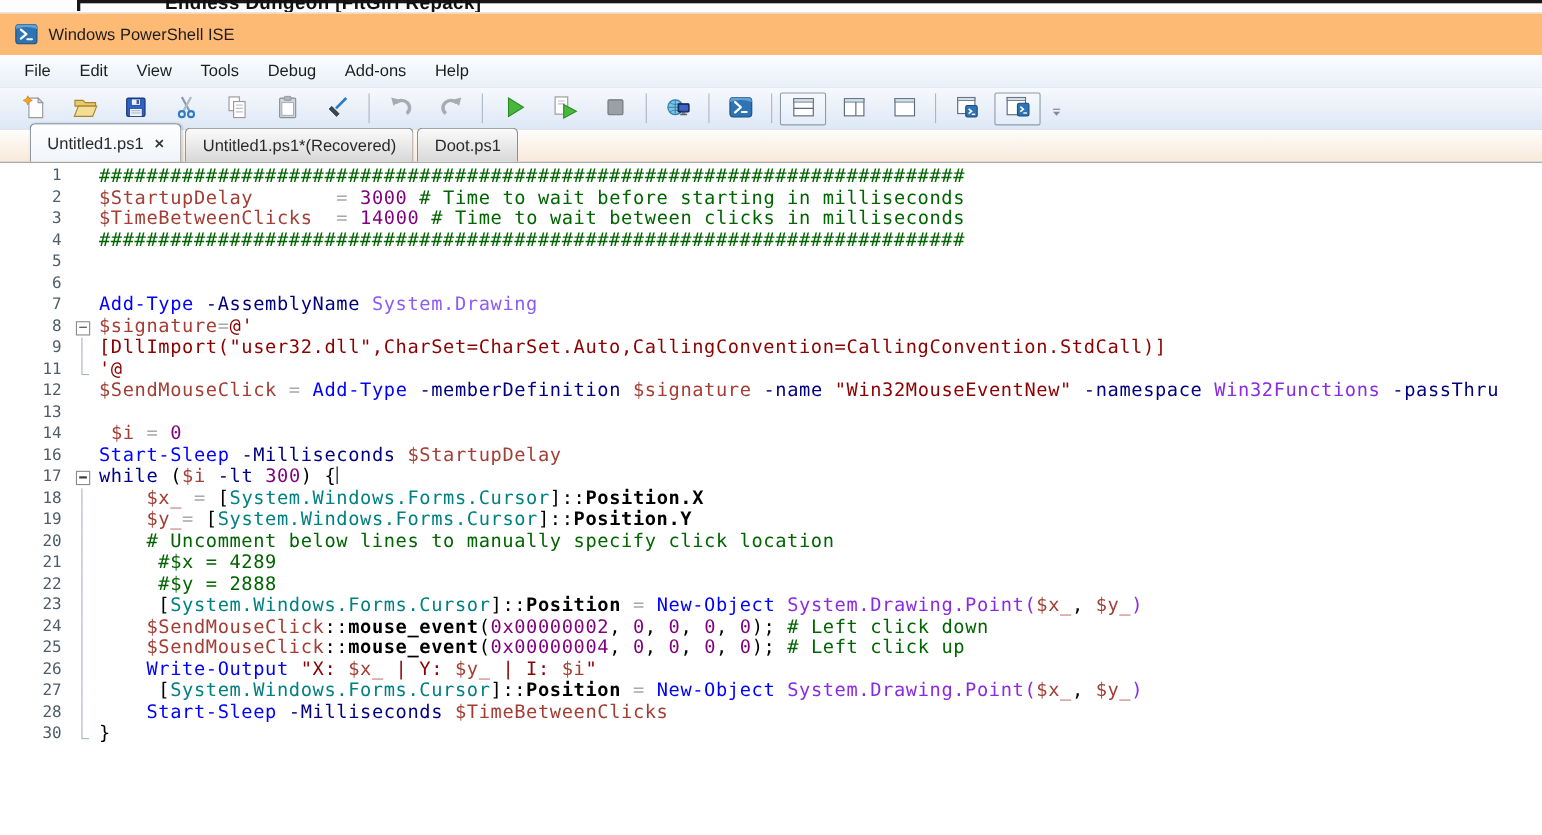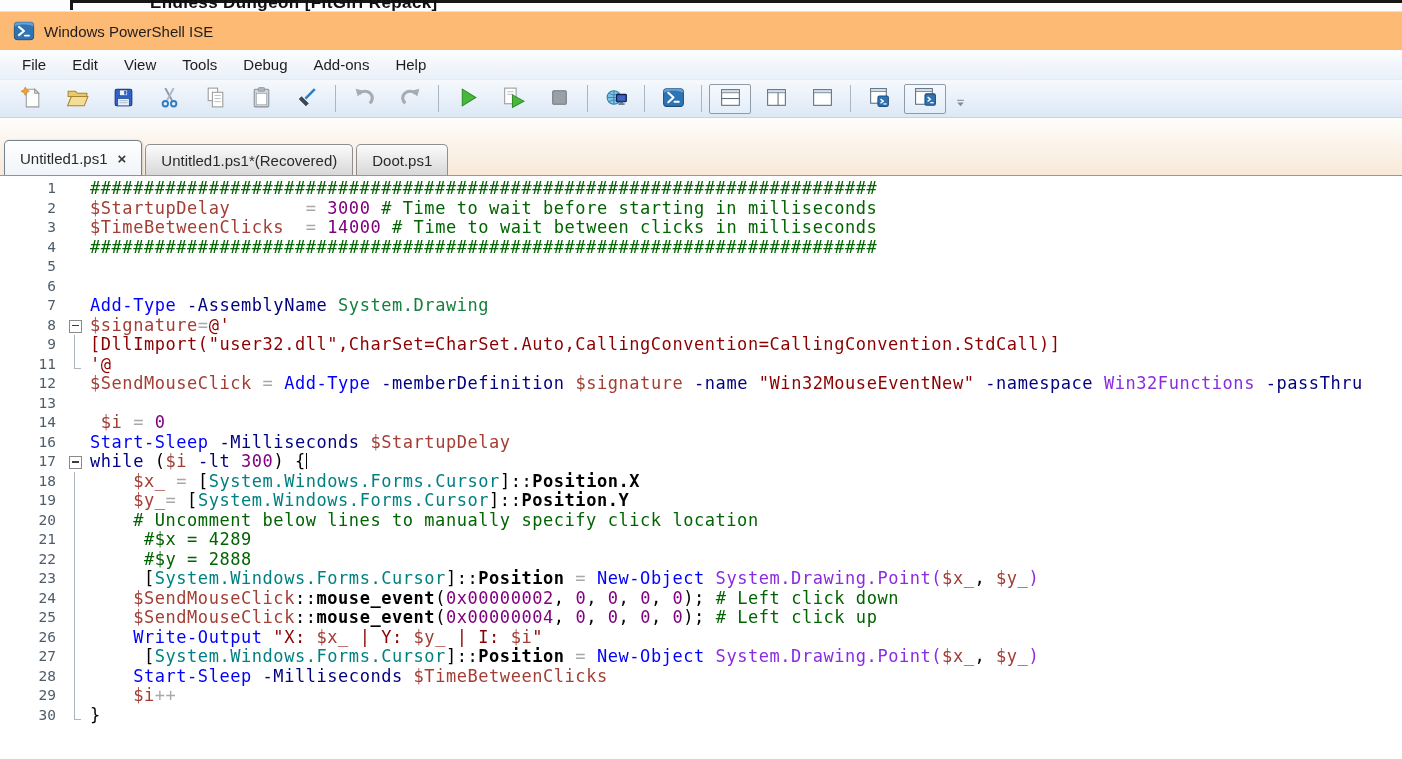--- a/index.html
+++ b/index.html
@@ -31,22 +31,22 @@
             border:1px solid transparent; background:transparent; margin:0 2px; }
   .tb-btn svg { width:25px; height:25px; }
   .tb-btn.selected { border:1px solid #8e9caa; border-radius:2px;
                      background:linear-gradient(#f5f9fd,#e3edf8); }
   .tb-sep { width:1px; height:27px; background:#a9b6c4; margin:0 5px; }
   .tb-overflow { margin-left:4px; margin-top:10px; display:flex; flex-direction:column;
                  align-items:center; width:16px; }
   .tb-overflow svg { width:13px; height:13px; }
 
   
-  .tabstrip { height:57px; background:linear-gradient(#fefdfb,#f8e9d9); display:flex;
-              align-items:flex-end; padding-left:4px; }
+  .tabstrip { height:29px; background:linear-gradient(#fefdfb,#f8e9d9); display:flex;
+              align-items:flex-end; padding-left:27px; }
   .tab { height:31px; display:flex; align-items:center; padding:0 15px; margin-right:3px;
          border:1px solid #8f8f8f; border-bottom:none; border-radius:5px 5px 0 0;
          background:linear-gradient(#fbfbfb,#d8d8d8); font-size:15px; color:#2a2a2a;
          position:relative; white-space:nowrap; }
   .tab.active { height:35px; background:linear-gradient(#ffffff,#f0f4f9); z-index:3;
                 border-color:#76828e; box-shadow:1px 0 2px rgba(0,0,0,.15); }
   .tab-close { margin-left:10px; font-weight:bold; font-size:15px; color:#3a3a3a; cursor:pointer; }
 
   
   .editor { height:596px; background:#ffffff; border-top:1px solid #989898; padding-top:3px; }
@@ -294,21 +294,21 @@
       <span class="fold"></span>
       <span class="code"></span>
     </div>
     <div class="row">
       <span class="ln">6</span>
       <span class="fold"></span>
     </div>
     <div class="row">
       <span class="ln">7</span>
       <span class="fold"></span>
-      <span class="code"><span style="color: rgb(0, 0, 255);">Add-Type</span><span style="color: rgb(0, 0, 0);"> </span><span style="color: rgb(0, 0, 128);">-AssemblyName</span><span style="color: rgb(0, 0, 0);"> </span><span style="color: #15803d;">System.Drawing</span></span>
+      <span class="code"><span style="color: rgb(0, 0, 255);">Add-Type</span><span style="color: rgb(0, 0, 0);"> </span><span style="color: rgb(0, 0, 128);">-AssemblyName</span><span style="color: rgb(0, 0, 0);"> </span><span style="color: #8b5cf6;">System.Drawing</span></span>
     </div>
     <div class="row">
       <span class="ln">8</span>
       <span class="fold start"></span>
       <span class="code"><span style="color: rgb(163, 62, 53);">$signature</span><span style="color: rgb(169, 169, 169);">=</span><span style="color: rgb(139, 0, 0);">@'</span></span>
     </div>
     <div class="row">
       <span class="ln">9</span>
       <span class="fold mid"></span>
       <span class="code"><span style="color: rgb(139, 0, 0);">[DllImport("user32.dll",CharSet=CharSet.Auto,CallingConvention=CallingConvention.StdCall)]</span></span>
@@ -392,22 +392,17 @@
       <span class="ln">27</span>
       <span class="fold mid"></span>
       <span class="code"><span style="color: rgb(0, 0, 0);">     [</span><span style="color: rgb(0, 128, 128);">System.Windows.Forms.Cursor</span><span style="color: rgb(0, 0, 0);">]::</span><span style="color: rgb(0, 0, 0); font-weight: bold;">Position</span><span style="color: rgb(0, 0, 0);"> </span><span style="color: rgb(169, 169, 169);">=</span><span style="color: rgb(0, 0, 0);"> </span><span style="color: rgb(0, 0, 255);">New-Object</span><span style="color: rgb(0, 0, 0);"> </span><span style="color: rgb(138, 43, 226);">System.Drawing.Point(</span><span style="color: rgb(163, 62, 53);">$x_</span><span style="color: rgb(0, 0, 0);">, </span><span style="color: rgb(163, 62, 53);">$y_</span><span style="color: rgb(138, 43, 226);">)</span></span>
     </div>
     <div class="row">
       <span class="ln">28</span>
       <span class="fold mid"></span>
       <span class="code"><span style="color: rgb(0, 0, 0);">    </span><span style="color: rgb(0, 0, 255);">Start-Sleep</span><span style="color: rgb(0, 0, 0);"> </span><span style="color: rgb(0, 0, 128);">-Milliseconds</span><span style="color: rgb(0, 0, 0);"> </span><span style="color: rgb(163, 62, 53);">$TimeBetweenClicks</span></span>
     </div>
     <div class="row">
-      <span class="ln">29</span>
-      <span class="fold mid"></span>
-      <span class="code"><span style="color: rgb(0, 0, 0);">    </span><span style="color: rgb(163, 62, 53);">$i</span><span style="color: rgb(169, 169, 169);">++</span></span>
-    </div>
-    <div class="row">
       <span class="ln">30</span>
       <span class="fold end"></span>
       <span class="code"><span style="color: rgb(0, 0, 0);">}</span></span>
     </div>
   </div>
 
 </body></html>

